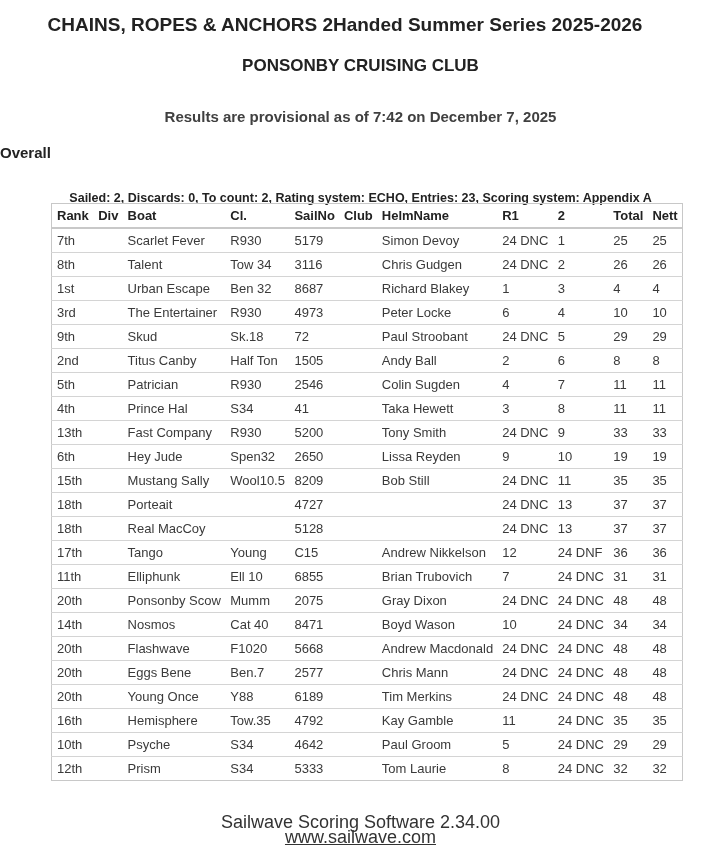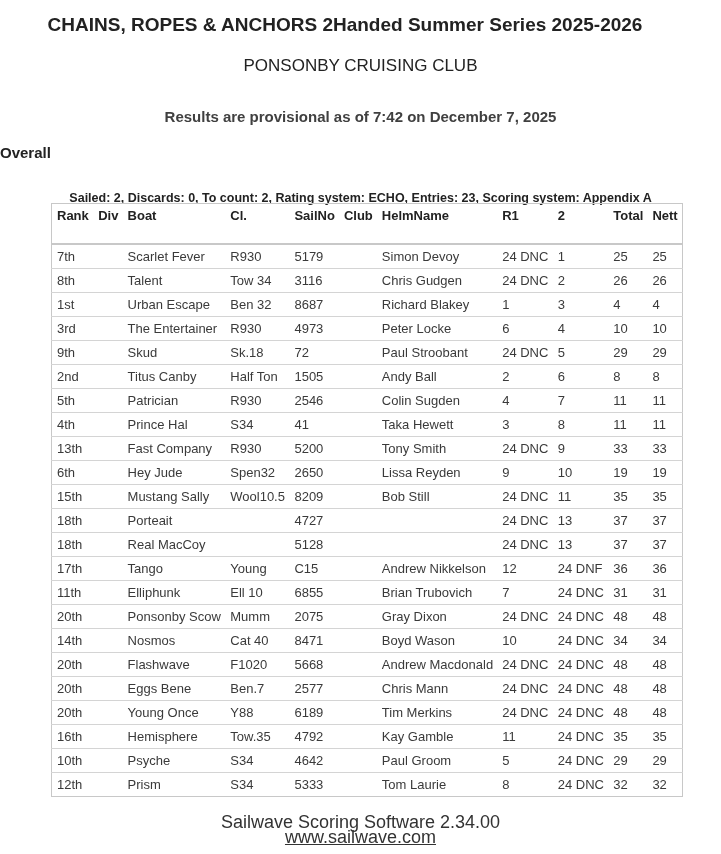--- a/index.html
+++ b/index.html
@@ -24,21 +24,21 @@
       font-weight: bold;
       color: #222;
       letter-spacing: 0px;
     }
     .club {
       position: absolute;
       left: 0; width: 721px;
       top: 56px;
       text-align: center;
       font-size: 17px;
-      font-weight: normal;
+      font-weight: bold;
       color: #222;
     }
     .provisional {
       position: absolute;
       left: 0; width: 721px;
       top: 108px;
       text-align: center;
       font-size: 15px;
       font-weight: bold;
       color: #404040;
@@ -69,21 +69,21 @@
       border-collapse: collapse;
       border: 1px solid #c8c8c8;
       font-size: 13px;
       color: #333;
     }
     table.results th {
       text-align: left;
       font-weight: bold;
       color: #222;
       height: 23px;
-      padding: 0 4px 16px 5px;
+      padding: 0 4px 0 5px;
       border-bottom: 2px solid #c8c8c8;
       white-space: nowrap;
     }
     table.results td {
       height: 23px;
       padding: 0 4px 0 5px;
       border-top: 1px solid #d4d4d4;
       white-space: nowrap;
       color: #3a3a3a;
     }

